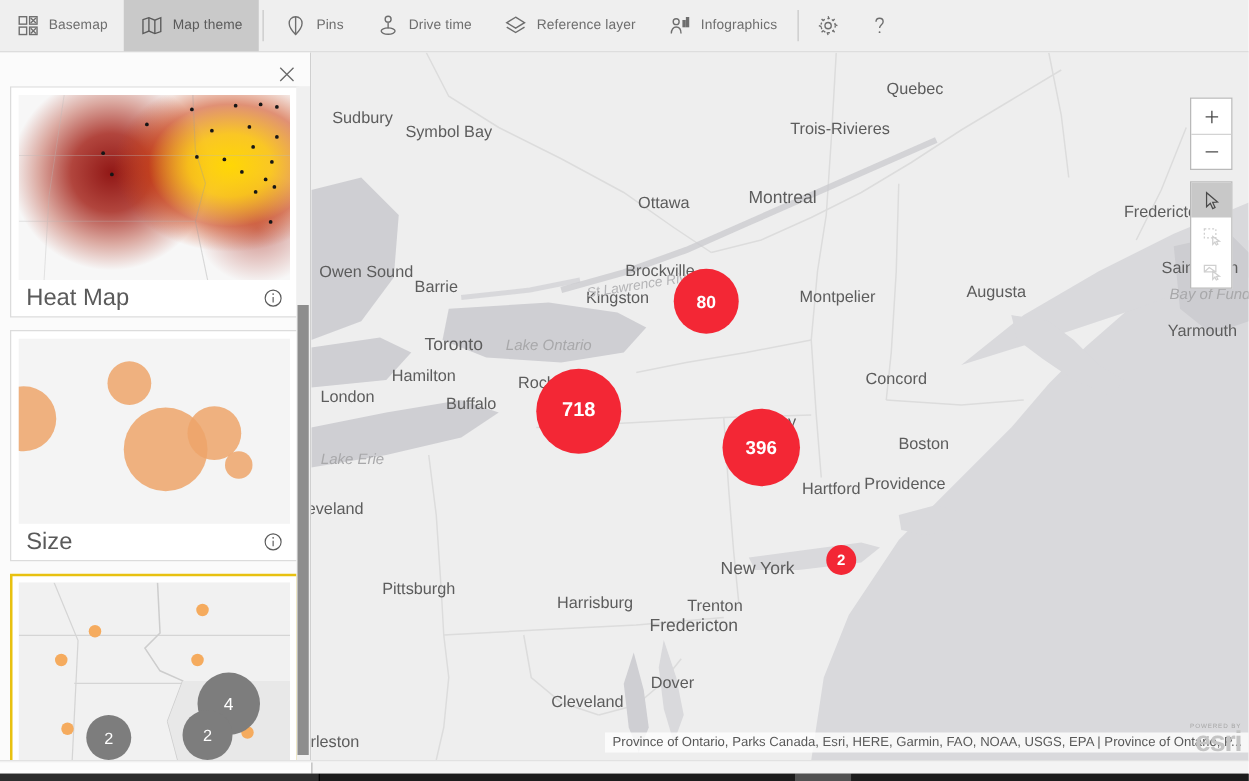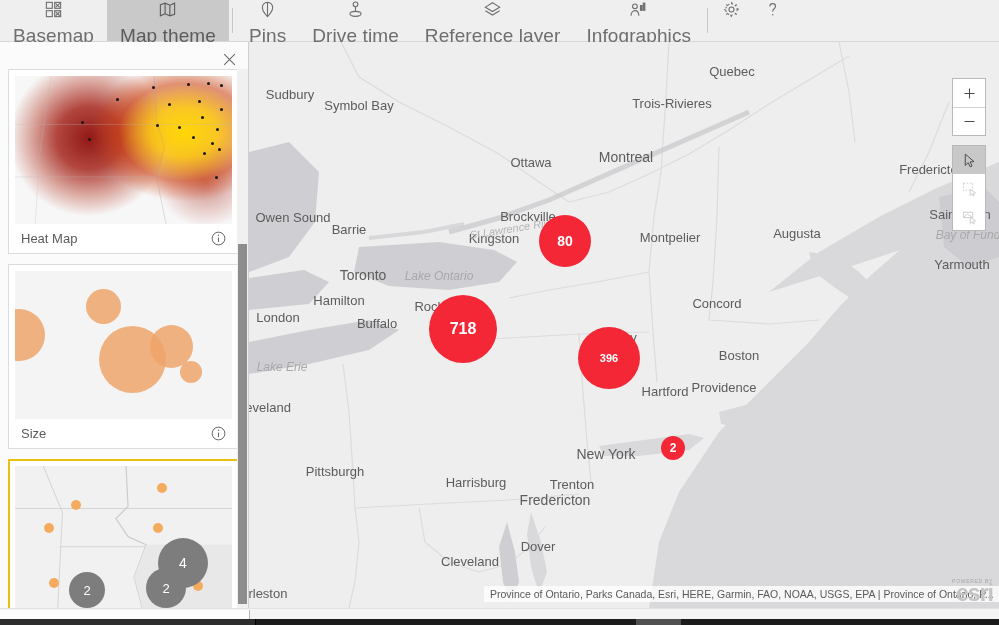--- a/index.html
+++ b/index.html
@@ -16,24 +16,23 @@
   .toolbar {
     position: absolute; left: 0; top: 0;
     width: 999px; height: 42px;
     background: #efefef;
     border-bottom: 1px solid #d8d8d8;
     display: flex; align-items: stretch;
   }
   .tb-item {
     display: flex; align-items: center; gap: 7px;
     padding: 0 13px;
-    color: #6e6e6e; font-size: 19px;
+    color: #6e6e6e; font-size: 11px;
     cursor: pointer; position: relative;
     white-space: nowrap;
-    flex-direction: column;
   }
   .tb-item.active { background: #c9c9c9; color: #5b5b5b; }
   .tb-item .lbl { line-height: 1; letter-spacing: .1px; }
   .tb-ico { width: 19px; height: 19px; display: block; flex: 0 0 19px; }
   .tb-ico svg { width: 19px; height: 19px; display: block; }
   .tb-sep { width: 1px; background: #c8c8c8; margin: 8px 3px; flex: 0 0 1px; }
   .tb-item.icon-only { padding: 0 11px; }
 
   
   .panel {
@@ -68,21 +67,21 @@
   .thumb {
     width: 100%; height: 148px;
     background: #f4f4f4;
     position: relative; overflow: hidden;
   }
   .card-foot {
     height: 29px;
     display: flex; align-items: center;
     padding: 0 2px 0 6px;
   }
-  .card-label { font-size: 13px; color: #5a5a5a; flex: 1 1 auto; }
+  .card-label { font-size: 19px; color: #5a5a5a; flex: 1 1 auto; }
   .card-act { width: 24px; height: 24px; display:flex; align-items:center; justify-content:center; cursor:pointer; }
   .card-act svg { width: 17px; height: 17px; }
 
   
   .heat-base { position: absolute; inset: 0; background: #f7f7f7; }
   .heat-grad {
     position: absolute; inset: 0;
     background:
       radial-gradient(ellipse 55% 60% at 78% 38%, rgba(255,214,0,.98) 0%, rgba(250,190,0,.85) 28%, rgba(205,60,10,.55) 55%, rgba(160,20,10,0) 78%),
       radial-gradient(ellipse 46% 66% at 34% 42%, rgba(140,12,10,.95) 0%, rgba(160,25,15,.8) 32%, rgba(180,60,40,.42) 58%, rgba(200,120,100,0) 80%),
@@ -489,21 +488,21 @@
       <div class="mlabel" style="left:7px;top:551px">Charleston</div>
 
       <div class="mlabel water-lbl" style="left:190px;top:234px">Lake Ontario</div>
       <div class="mlabel water-lbl" style="left:33px;top:325px">Lake Erie</div>
       <div class="mlabel water-lbl" style="left:722px;top:193px">Bay of Fundy</div>
       <div class="mlabel river-lbl" style="left:265px;top:186px;transform:translate(-50%,-50%) rotate(-9deg)">St Lawrence River</div>
     </div>
 
     <div class="cluster" style="left:316px;top:199px;width:52px;height:52px;font-size:14px">80</div>
     <div class="cluster" style="left:214px;top:287px;width:68px;height:68px;font-size:16px">718</div>
-    <div class="cluster" style="left:360px;top:316px;width:62px;height:62px;font-size:11px">396</div>
+    <div class="cluster" style="left:360px;top:316px;width:62px;height:62px;font-size:15px">396</div>
     <div class="cluster" style="left:424px;top:406px;width:24px;height:24px;font-size:12px">2</div>
 
     <div class="zoom-ctl">
       <div class="zoom-btn">
         <svg viewBox="0 0 24 24" stroke="#4a4a4a" stroke-width="1.7" fill="none">
           <path d="M12 4 L12 20 M4 12 L20 12"></path>
         </svg>
       </div>
       <div class="zoom-btn">
         <svg viewBox="0 0 24 24" stroke="#4a4a4a" stroke-width="1.7" fill="none">

